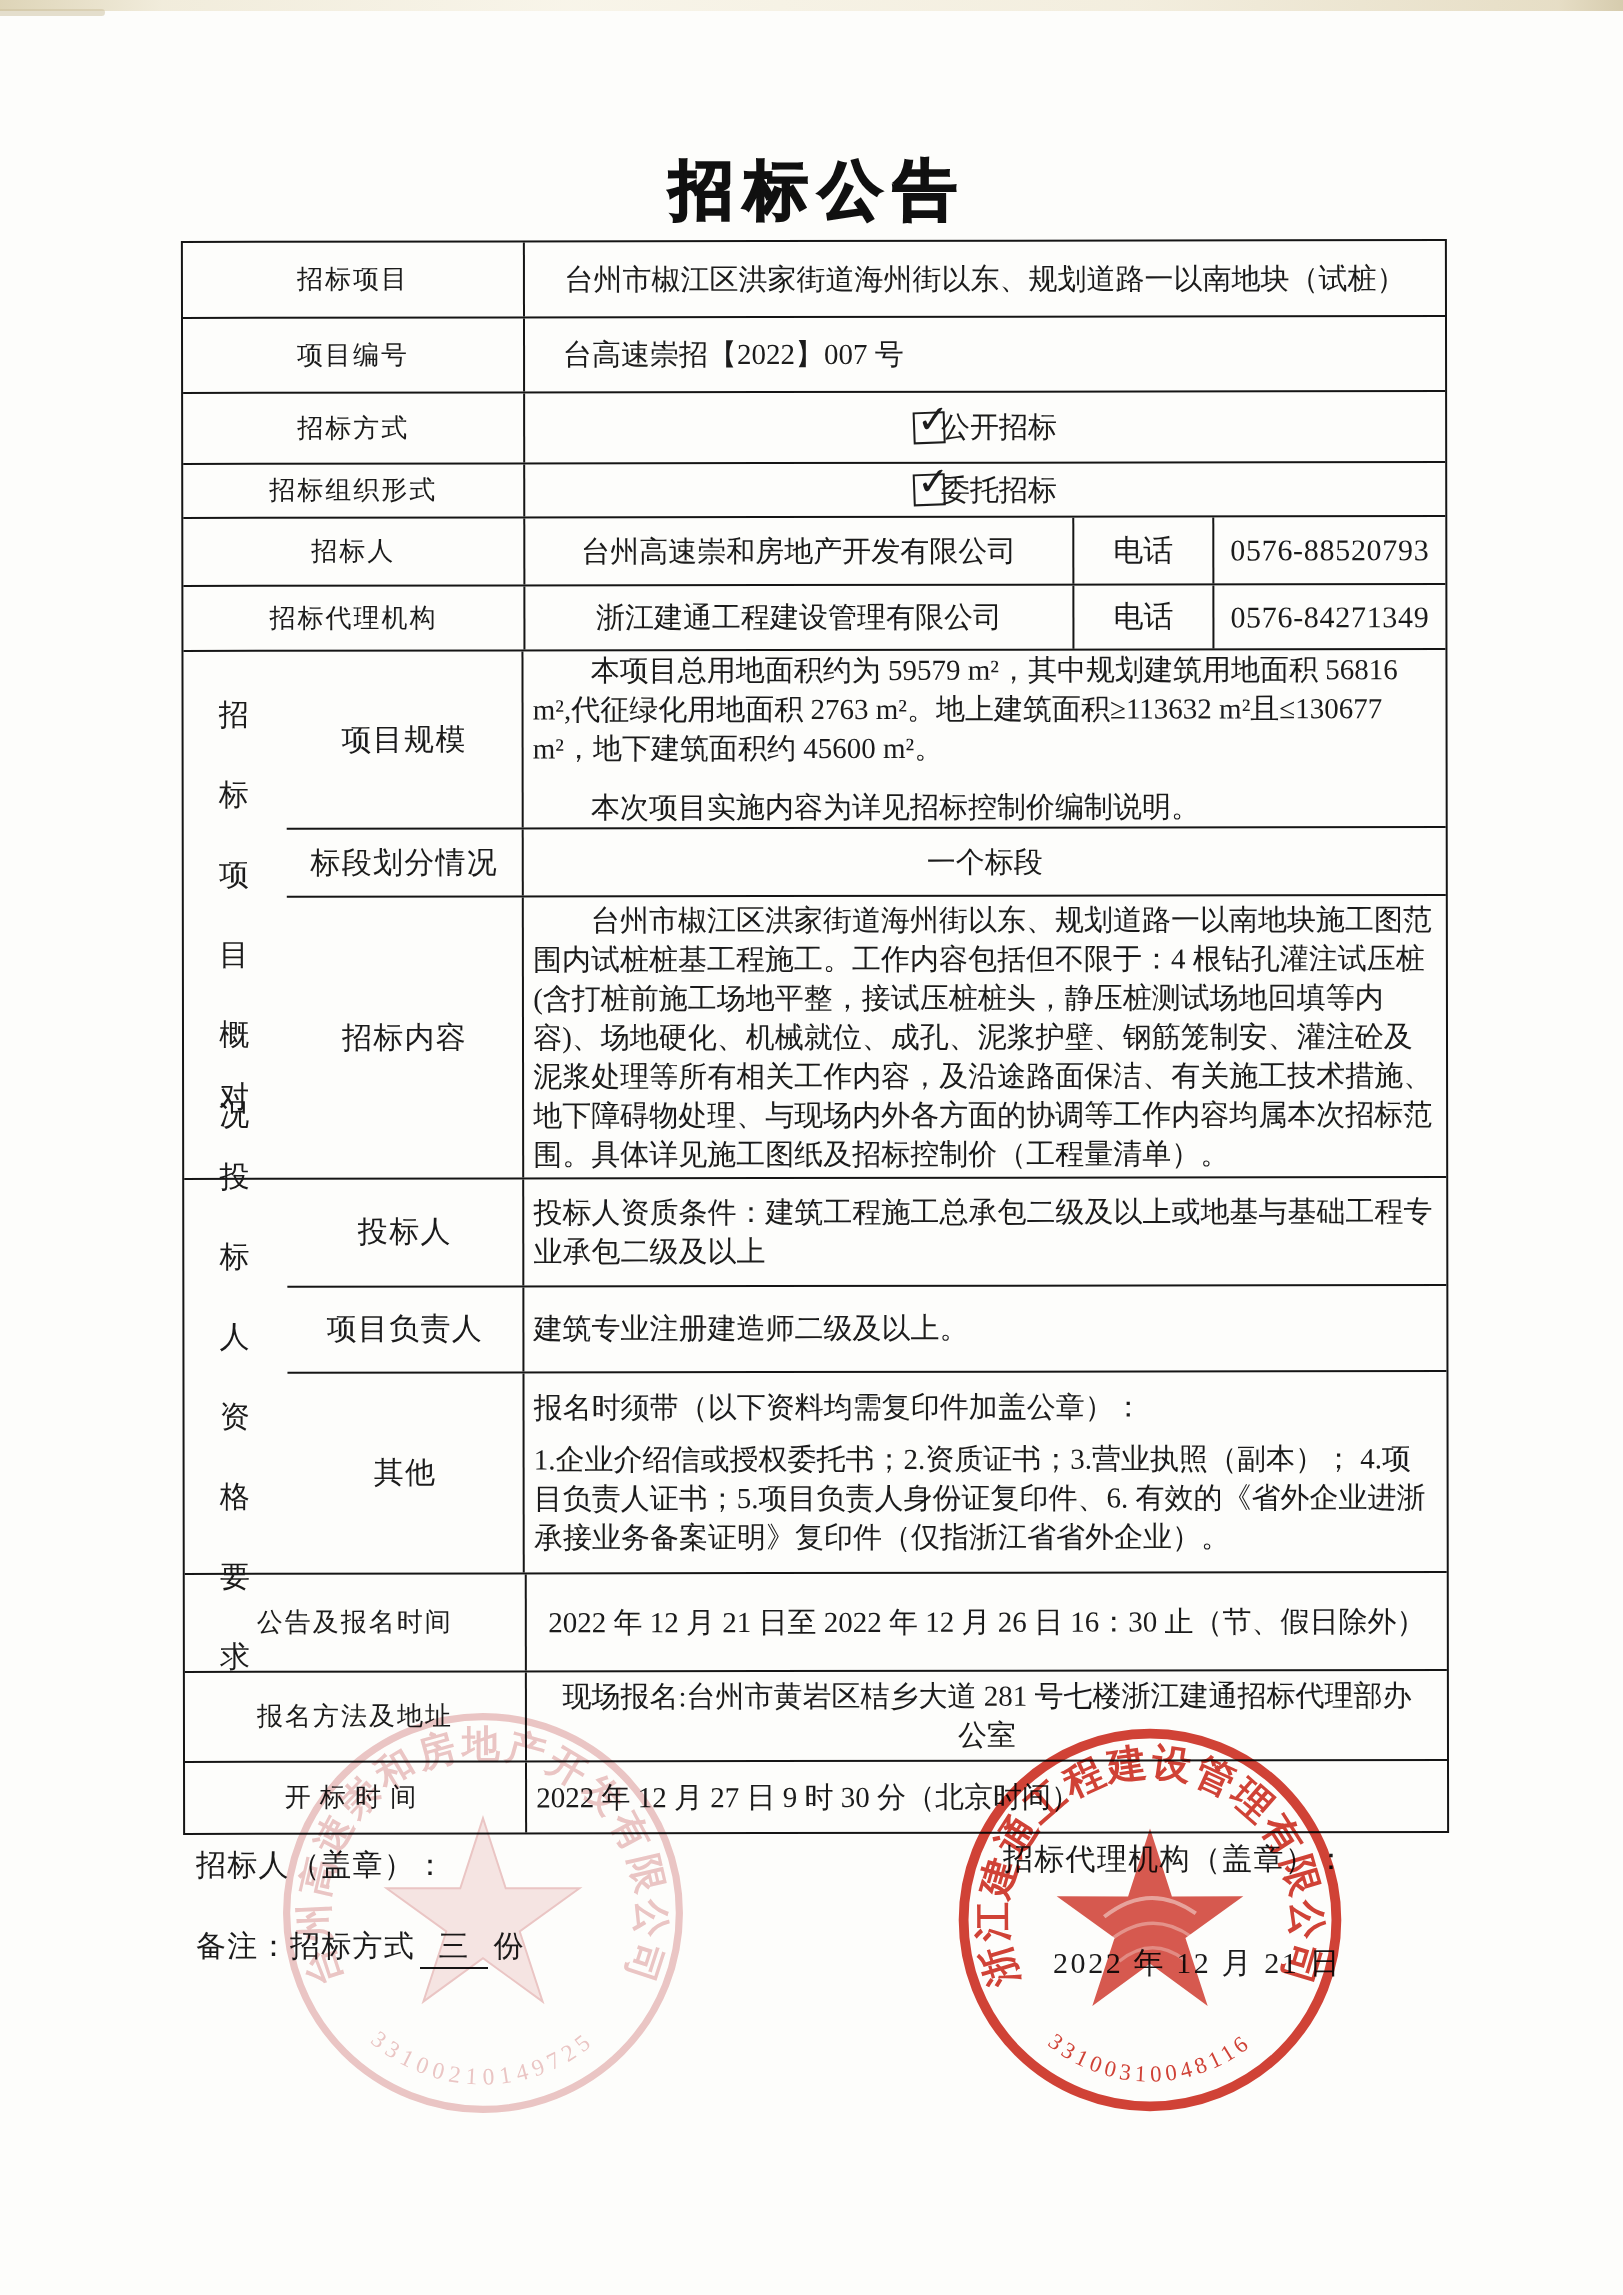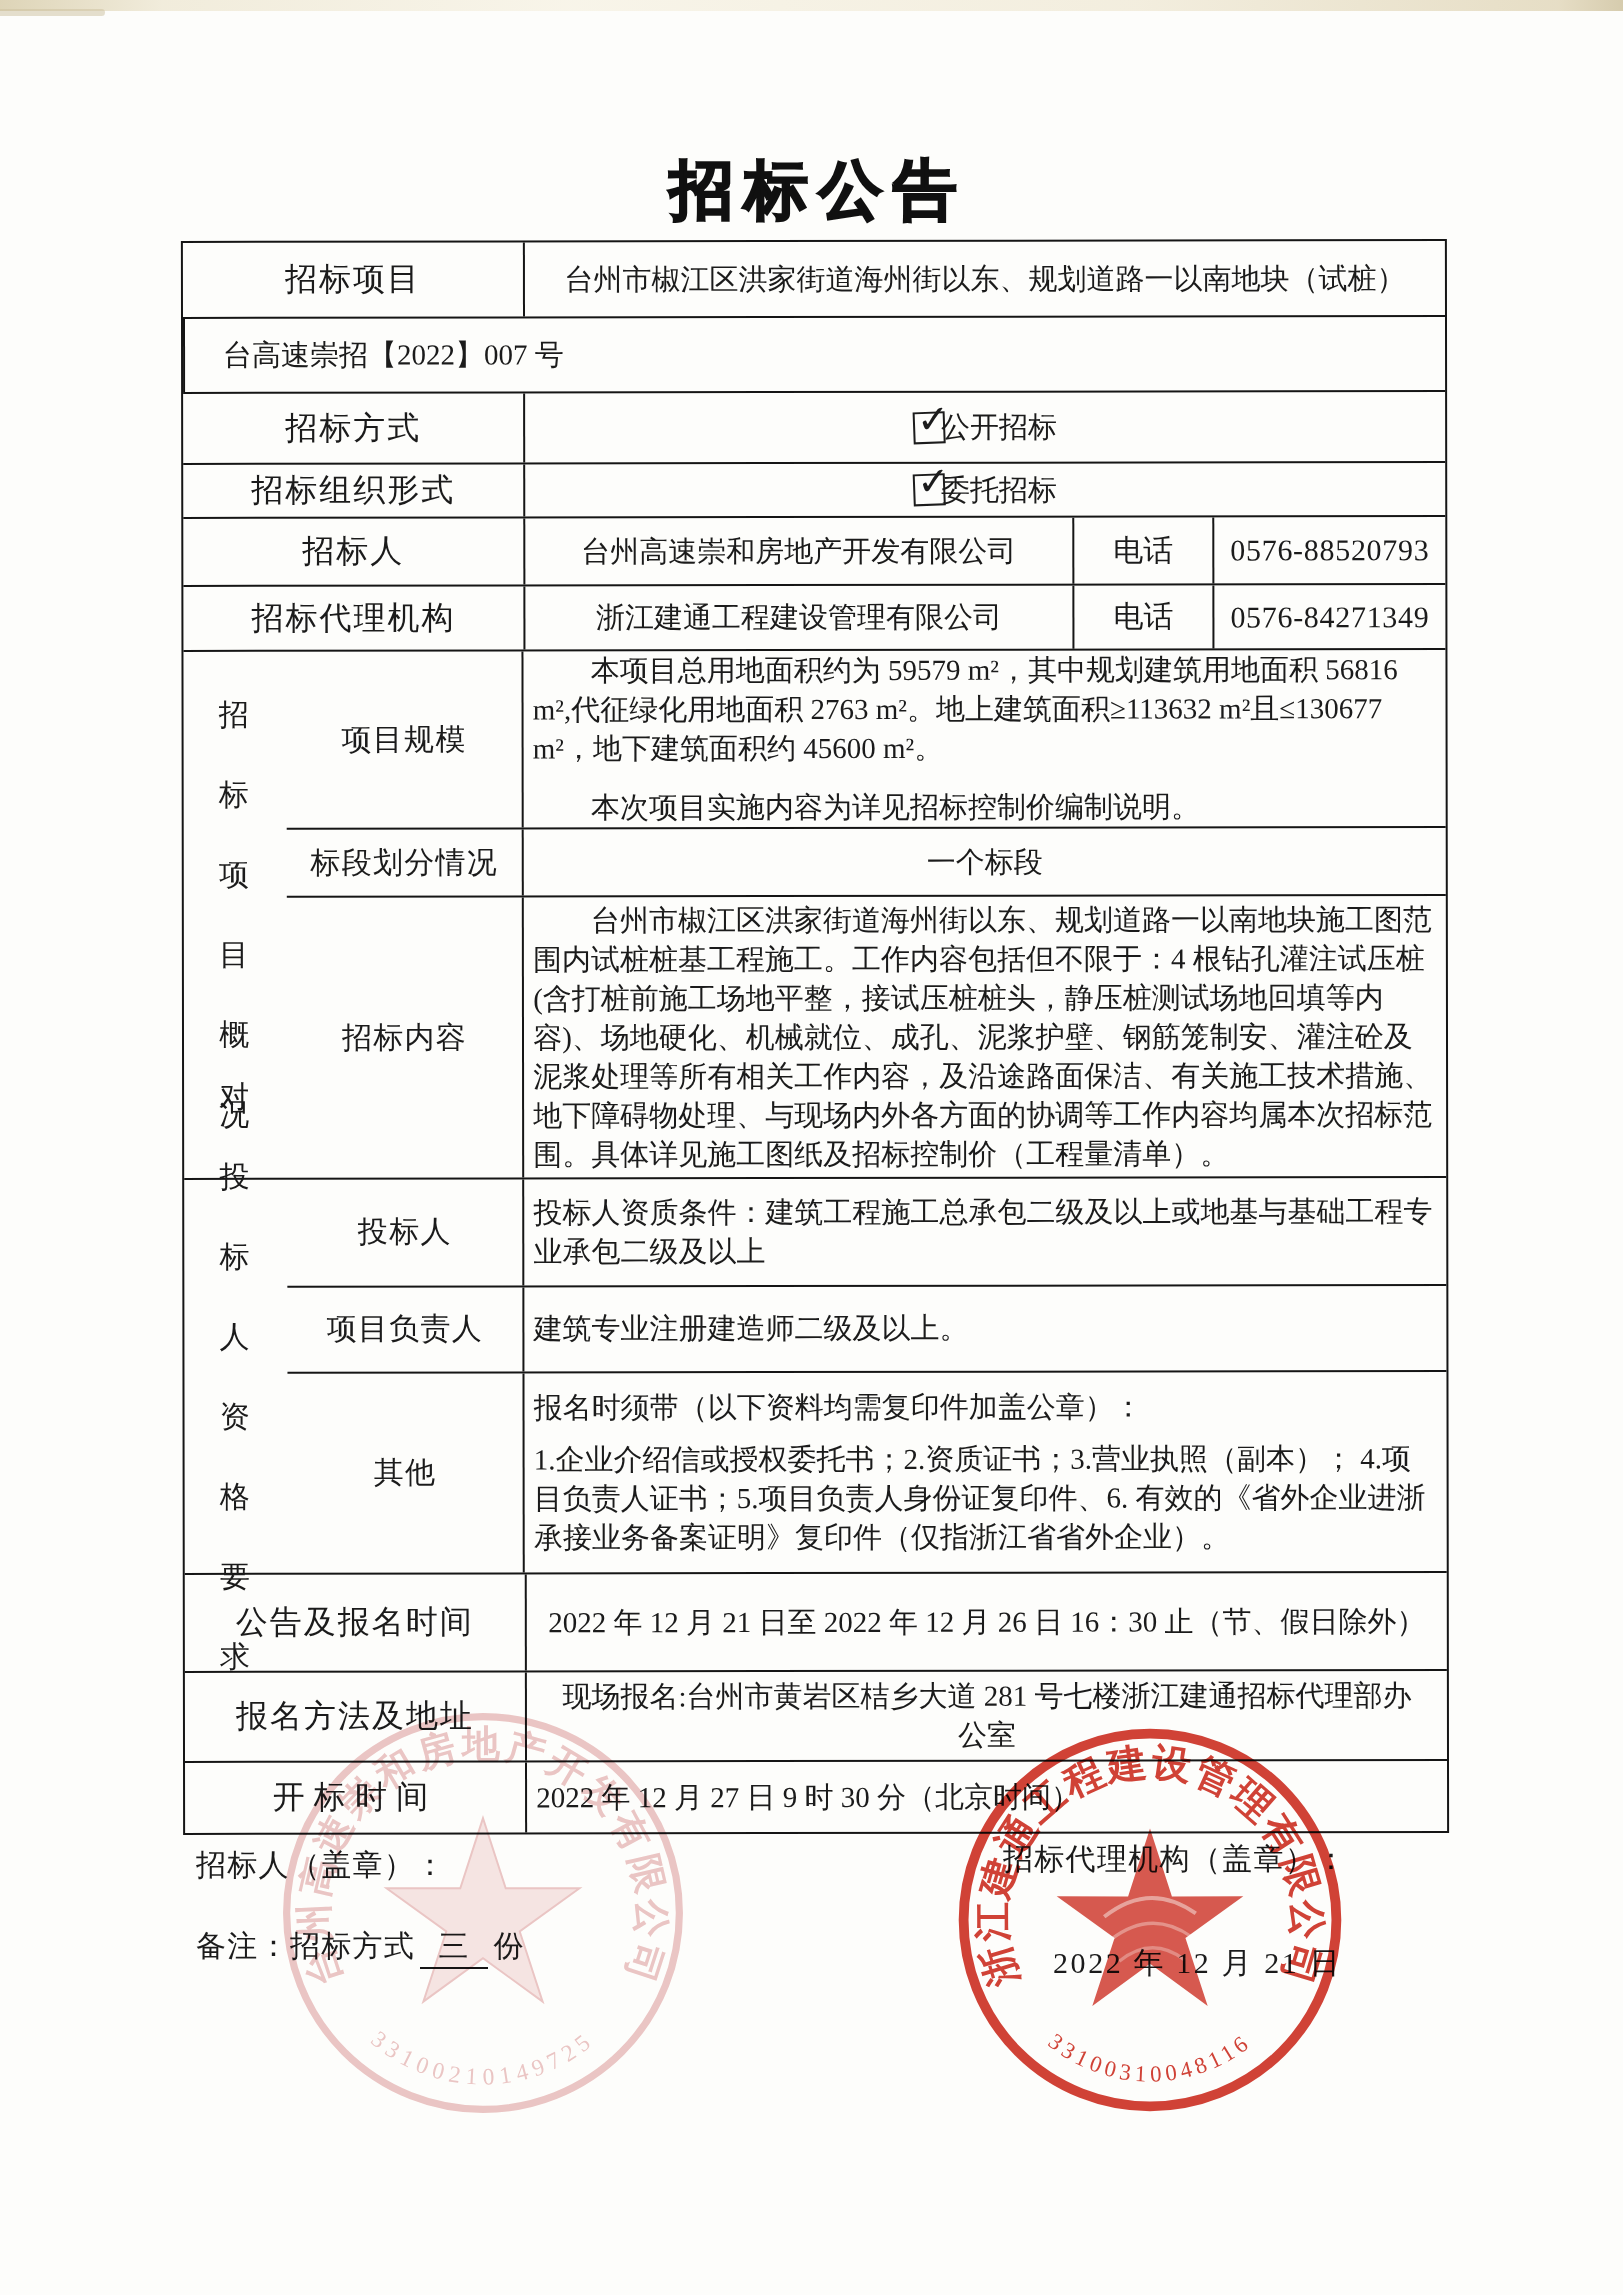--- a/index.html
+++ b/index.html
@@ -23,21 +23,21 @@
 
   .ttable{
     position:absolute;left:182px;top:240px;width:1266px;box-sizing:border-box;
     border:2.6px solid #151515;transform:rotate(-0.08deg);
     background:transparent;
   }
   .trow{display:flex;box-sizing:border-box;border-bottom:2px solid #151515;}
   .trow.last{border-bottom:none;}
   .cell{box-sizing:border-box;display:flex;align-items:center;justify-content:center;}
   .cell.bl{border-left:2px solid #151515;}
-  .lab{width:340px;flex:none;font-size:32px;letter-spacing:2px;text-align:center;line-height:1.35;}
+  .lab{width:340px;flex:none;font-size:26px;letter-spacing:2px;text-align:center;line-height:1.35;}
   .colA{width:103px;flex:none;}
   .colB{width:235px;flex:none;font-size:30px;letter-spacing:1.3px;text-align:center;}
   .cnt{flex:1;font-size:29px;line-height:39px;}
   .cnt.left{justify-content:flex-start;padding:3.9px 9.2px;}
   .cnt.center{justify-content:center;text-align:center;}
   .cnt.block{flex-direction:column;align-items:stretch;justify-content:center;padding:5.2px 9.2px;}
   .cnt .para{text-indent:2em;margin:0;}
   .cnt .para + .para{margin-top:19.6px;}
   .cnt .para.noindent{text-indent:0;}
   .cnt .para.tight{margin-top:13px;}
@@ -72,20 +72,21 @@
 <div class="page-title">招标公告</div>
 
 <div class="ttable">
 
   <div class="trow" style="height:76px">
     <div class="cell lab">招标项目</div>
     <div class="cell bl cnt center">台州市椒江区洪家街道海州街以东、规划道路一以南地块（试桩）</div>
   </div>
 
   <div class="trow" style="height:75px">
+    <div class="cell lab">项目编号</div>
     <div class="cell bl cnt left" style="padding-left:38px">
       <span>台高速崇招【2022】007 号</span>
     </div>
   </div>
 
   <div class="trow" style="height:71px">
     <div class="cell lab">招标方式</div>
     <div class="cell bl cnt center">
       <span class="cb">
           <span class="tick">✓</span>

